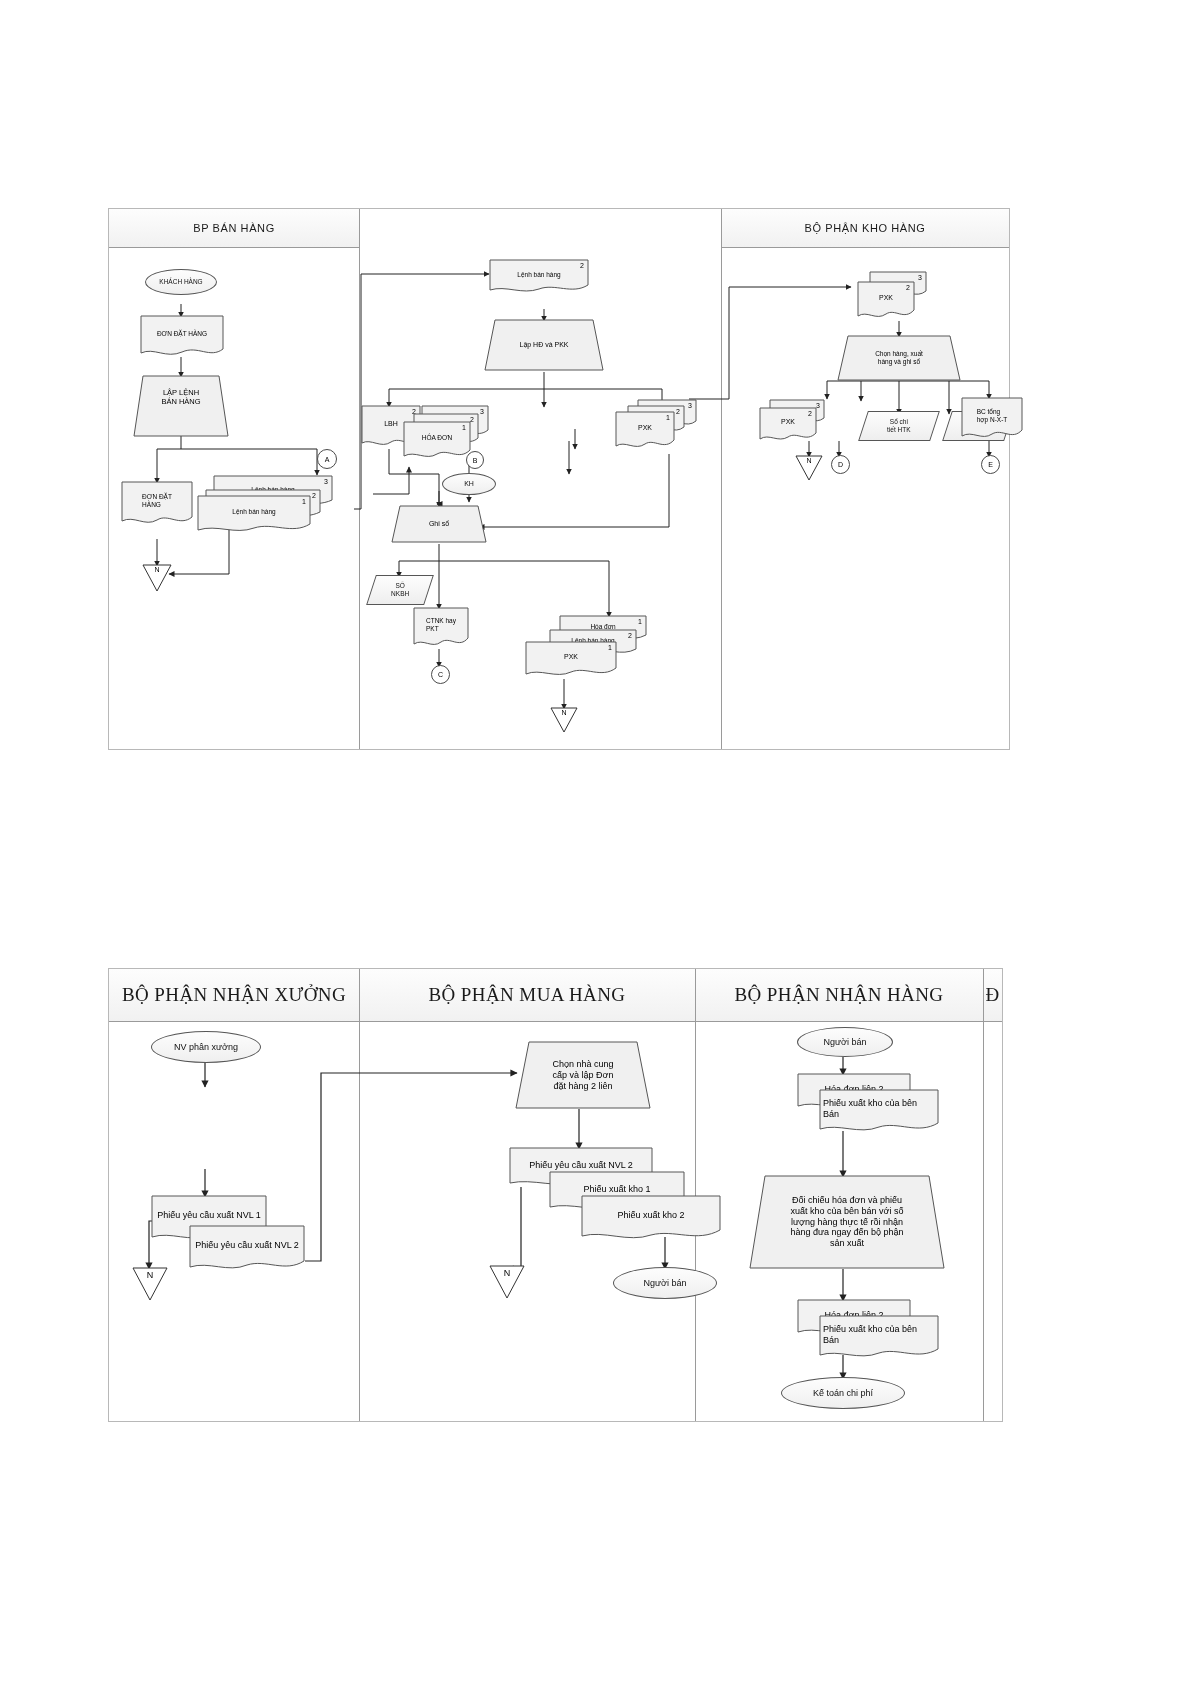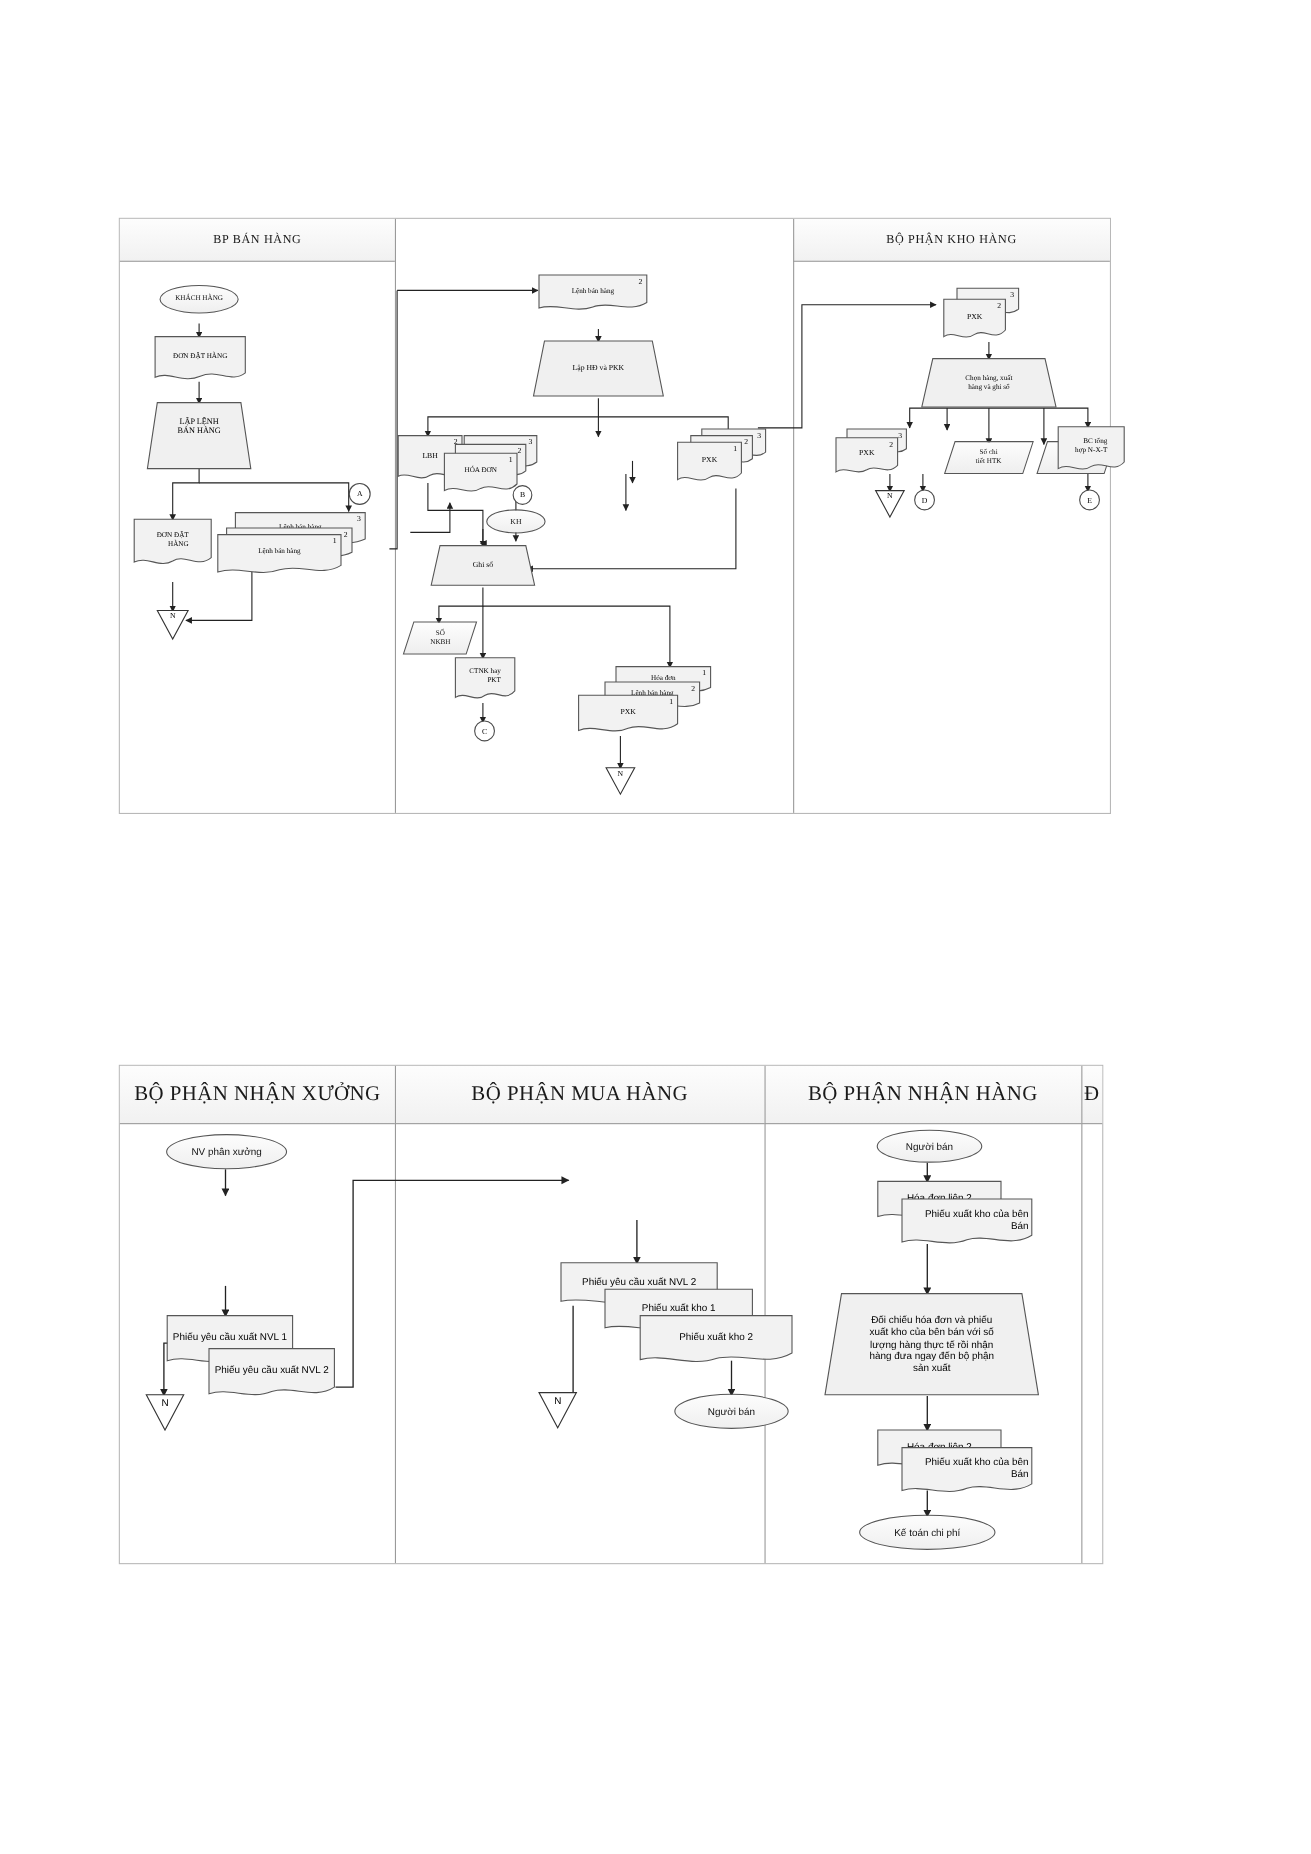--- a/index.html
+++ b/index.html
@@ -31,21 +31,21 @@
   .trapwrap{position:absolute;}
   .trapwrap svg{position:absolute;left:0;top:0;overflow:visible;}
   .trapwrap .lbl{position:absolute;left:0;right:0;top:50%;transform:translateY(-50%);
                  text-align:center;line-height:1.2;pointer-events:none;}
 
   
   .docwrap{position:absolute;}
   .docwrap svg{position:absolute;left:0;top:0;overflow:visible;}
   .docwrap .lbl{position:absolute;left:0;right:0;top:0;bottom:14%;
                 display:flex;align-items:center;justify-content:center;
-                text-align:right;line-height:1.2;pointer-events:none;padding:0 4px;box-sizing:border-box;}
+                text-align:left;line-height:1.2;pointer-events:none;padding:0 4px;box-sizing:border-box;}
   .docwrap .copynum{position:absolute;right:5px;top:3px;font-size:7px;}
 
   
   .tri{position:absolute;}
   .tri svg{position:absolute;left:0;top:0;overflow:visible;}
   .tri .lbl{position:absolute;left:0;right:0;top:8%;text-align:center;}
 
   
   .circ{position:absolute;border:1px solid #4a4a4a;border-radius:50%;background:#fff;
         display:flex;align-items:center;justify-content:center;}
@@ -56,21 +56,21 @@
   .t6{font-size:6.5px;}
   .t7{font-size:7px;}
   .t75{font-size:7.5px;}
   .t9{font-size:9px;}
 </style>
 </head>
 <body>
 
 <div class="page">
 
-<div class="chart" id="chart1" style="left:108px;top:198px;width:900px;height:540px;font-family:Liberation Serif, serif;">
+<div class="chart" id="chart1" style="left:108px;top:208px;width:900px;height:540px;">
 
   <div class="lane-head" style="left:0;width:250px;">
     <span class="lane-head-txt">BP BÁN HÀNG</span>
   </div>
   <div class="lane-head" style="left:612px;width:288px;">
     <span class="lane-head-txt">BỘ PHẬN KHO HÀNG</span>
   </div>
   <div class="lane-sep" style="left:250px;"></div>
   <div class="lane-sep" style="left:612px;"></div>
 
@@ -462,20 +462,26 @@
         </div>
   </div>
 
   <div class="tri" style="left:23px;top:298px;width:36px;height:34px;">
     <svg width="36" height="34" viewBox="0 0 36 34">
           <path d="M1,1 H35 L18,33 Z" fill="#fff" stroke="#333"></path>
         </svg>
     <div class="lbl t9">N</div>
   </div>
 
+  <div class="trapwrap" style="left:406px;top:72px;width:136px;height:68px;">
+    <svg width="136" height="68" viewBox="0 0 136 68">
+          <path d="M14,1 H122 L135,67 H1 Z" fill="#f0f0f0" stroke="#565656"></path>
+        </svg>
+    <div class="lbl t9">Chọn nhà cung<br>cấp và lập Đơn<br>đặt hàng 2 liên</div>
+  </div>
 
   <div class="docwrap" style="left:400px;top:178px;width:144px;height:42px;">
     <svg width="144" height="42" viewBox="0 0 144 42">
           <path d="M1,1 H143 V31 C119,42 96,30 72,35 C48,42 24,31 1,36 Z" fill="#f2f2f2" stroke="#565656"></path>
         </svg>
     <div class="lbl t9">
           <span>Phiếu yêu cầu xuất NVL 2</span>
         </div>
   </div>
   <div class="docwrap" style="left:440px;top:202px;width:136px;height:42px;">

